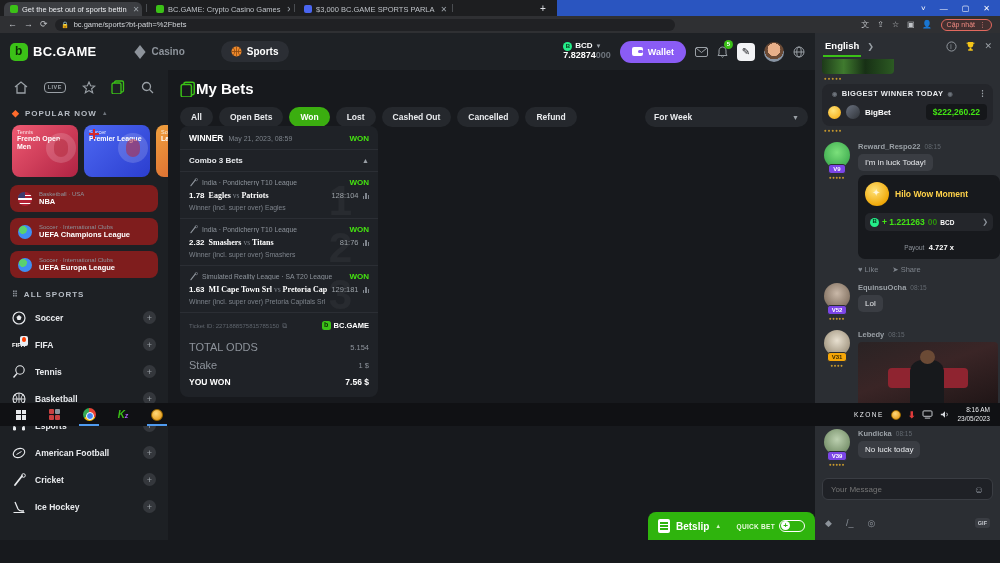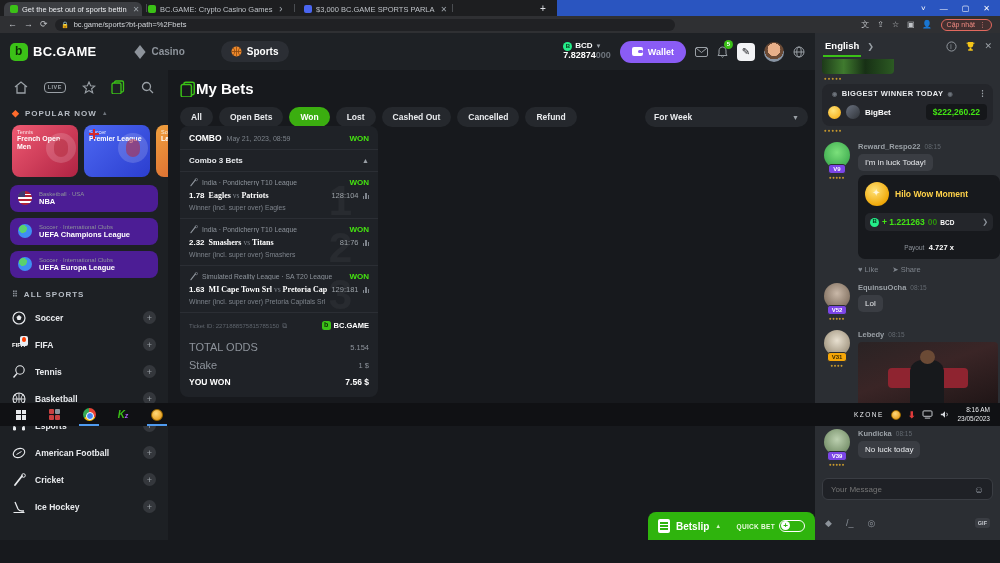--- a/index.html
+++ b/index.html
@@ -77,22 +77,22 @@
     background:rgba(255,255,255,.16); }
   .blob:after { content:""; position:absolute; left:8px; top:6px; width:14px; height:18px;
     border-radius:7px; background:rgba(180,40,60,.55); }
   .flag-eng { background:#fff; position:relative; }
   .flag-eng:before { content:""; position:absolute; left:4px; top:0; width:2px; height:10px; background:#d62929; }
   .flag-eng:after { content:""; position:absolute; left:0; top:4px; width:10px; height:2px; background:#d62929; }
   .flag-esp { background:linear-gradient(#c60b1e 0 30%, #ffc400 30% 70%, #c60b1e 70%); }
   .flag-usa { background:linear-gradient(#b22234 0 20%, #fff 20% 30%, #b22234 30% 45%, #fff 45% 55%, #b22234 55% 75%, #fff 75% 85%, #b22234 85%); position:relative; }
   .flag-usa:after { content:""; position:absolute; left:0; top:0; width:7px; height:6px; background:#3c3b6e; border-radius:6px 0 0 0; }
   .globe { background:radial-gradient(circle at 35% 35%, #5ad16e 0 30%, #3f8ef3 31%); }
-  .plist { margin:0 10px 6px; background:#4c1d95; border-radius:8px; padding:6px 8px;
-    display:flex; align-items:flex-start; gap:7px; }
+  .plist { margin:0 10px 6px; background:#7f1d1d; border-radius:8px; padding:6px 8px;
+    display:flex; align-items:flex-end; gap:7px; }
   .plist .fl2 { width:14px; height:14px; border-radius:50%; flex:0 0 auto; }
   .plist .c { font-size:6px; color:#8d939b; }
   .plist .n { font-size:7.5px; color:#fff; font-weight:bold; }
   .grid-ic { color:#8d939b; font-size:8px; letter-spacing:1px; }
   .sport { display:flex; align-items:center; gap:9px; padding:6.5px 12px; }
   .sport .nm { color:#e8eaed; font-size:8.5px; font-weight:bold; flex:1; }
   .plus { width:13px; height:13px; border-radius:50%; background:#34373c; color:#9aa0a6; font-size:9px;
     display:flex; align-items:center; justify-content:center; }
   .sic { width:14px; height:14px; flex:0 0 auto; }
   .fifa-wrap { position:relative; width:14px; height:14px; }
@@ -256,21 +256,21 @@
 
 <div id="screen">
 
   <div id="tabbar">
     <div class="tab active" style="left:4px; width:138px;">
       <span class="fav" style="background:#3bc117;"></span>
       <span>Get the best out of sports bettin</span>
       <span class="x">✕</span>
     </div>
     <div class="tabdiv" style="left:146px;"></div>
-    <div class="tab" style="left:142px; width:140px;">
+    <div class="tab" style="left:150px; width:140px;">
       <span class="fav" style="background:#3bc117;"></span>
       <span>BC.GAME: Crypto Casino Games</span>
       <span class="x">✕</span>
     </div>
     <div class="tabdiv" style="left:294px;"></div>
     <div class="tab" style="left:298px; width:150px;">
       <span class="fav" style="background:#4a66f0;"></span>
       <span>$3,000 BC.GAME SPORTS PARLA</span>
       <span class="x">✕</span>
     </div>
@@ -521,21 +521,21 @@
       <span class="pill">Cancelled</span>
       <span class="pill">Refund</span>
       <div id="forweek">
         <span>For Week</span>
         <span class="car">▼</span>
       </div>
     </div>
 
     <div id="betcard">
       <div id="bc-head">
-        <span class="cb">COMBO</span>
+        <span class="cb">WINNER</span>
         <span class="dt">May 21, 2023, 08:59</span>
         <span class="won">WON</span>
       </div>
       <div id="bc-sub">
         <span class="t">Combo 3 Bets</span>
         <span class="car">▲</span>
       </div>
 
       <div class="leg">
         <span class="bignum">1</span>

